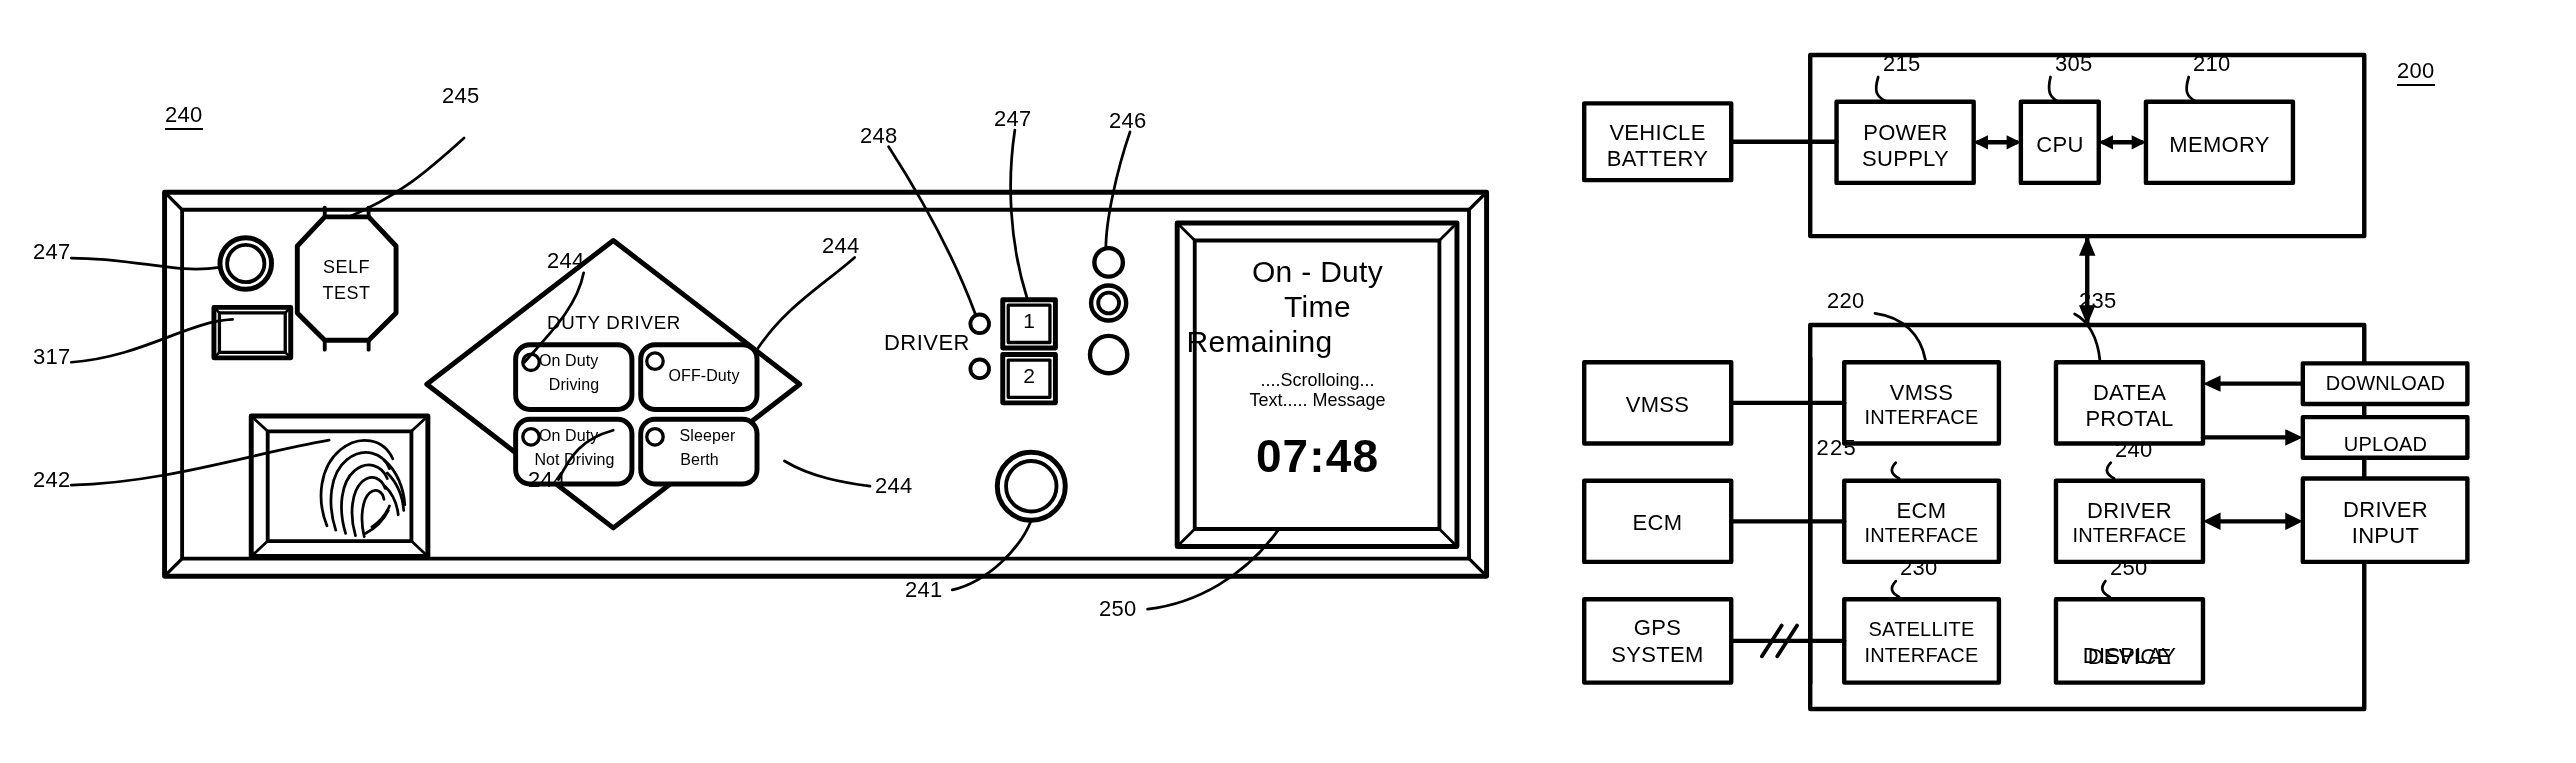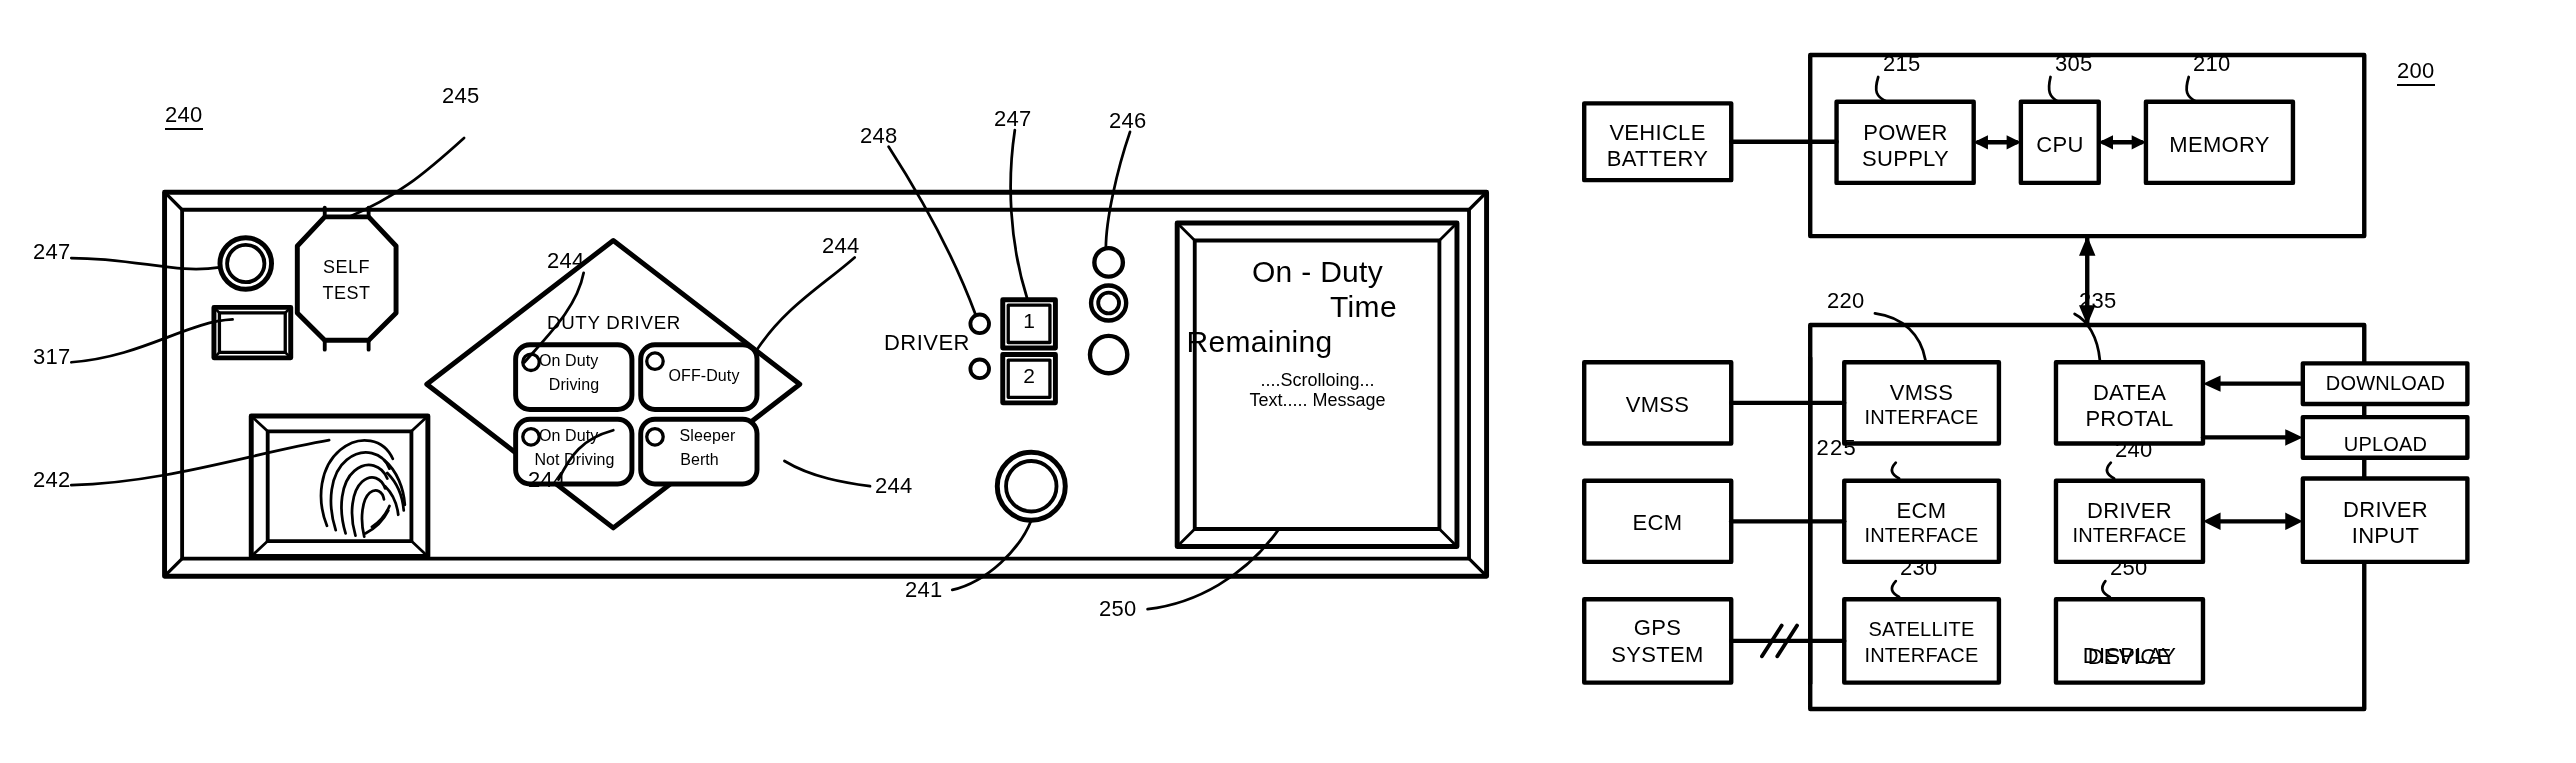--- a/index.html
+++ b/index.html
@@ -244,24 +244,25 @@
 <div class="t btxt" style="left:518px;top:452px;width:113px;">Not Driving</div>
 
 <div class="t btxt" style="left:663px;top:428px;width:89px;text-align:center;">Sleeper</div>
 <div class="t btxt" style="left:643px;top:452px;width:113px;">Berth</div>
 
 <div class="t driverlbl" style="left:838px;top:332px;width:132px;text-align:right;">DRIVER</div>
 <div class="t numlbl" style="left:1008px;top:310px;width:42px;">1</div>
 <div class="t numlbl" style="left:1008px;top:365px;width:42px;">2</div>
 
 <div class="t lcd1" style="left:1195px;top:256px;width:245px;">On - Duty</div>
-<div class="t lcd1" style="left:1241px;top:291px;width:245px;text-align:center;">Time</div>
+<div class="t lcd1" style="left:1195px;top:291px;width:245px;text-align:center;">Time</div>
 <div class="t lcd1" style="left:1137px;top:326px;width:245px;">Remaining</div>
 <div class="t lcd2" style="left:1195px;top:371px;width:245px;">....Scrolloing...</div>
 <div class="t lcd2" style="left:1195px;top:391px;width:245px;">Text..... Message</div>
+<div class="t lcd3" style="left:1195px;top:433px;width:245px;">07:48</div>
 
 <div class="t ref-u" style="left:2397px;top:60px;">200</div>
 
 <div class="t ref" style="left:1883px;top:53px;">215</div>
 <div class="t ref" style="left:2055px;top:53px;">305</div>
 <div class="t ref" style="left:2193px;top:53px;">210</div>
 
 <div class="t ref" style="left:1827px;top:290px;">220</div>
 <div class="t ref" style="left:2079px;top:290px;">235</div>
 <div class="t ref" style="left:1816px;top:439px;font-family:Liberation Mono, monospace;">225</div>

